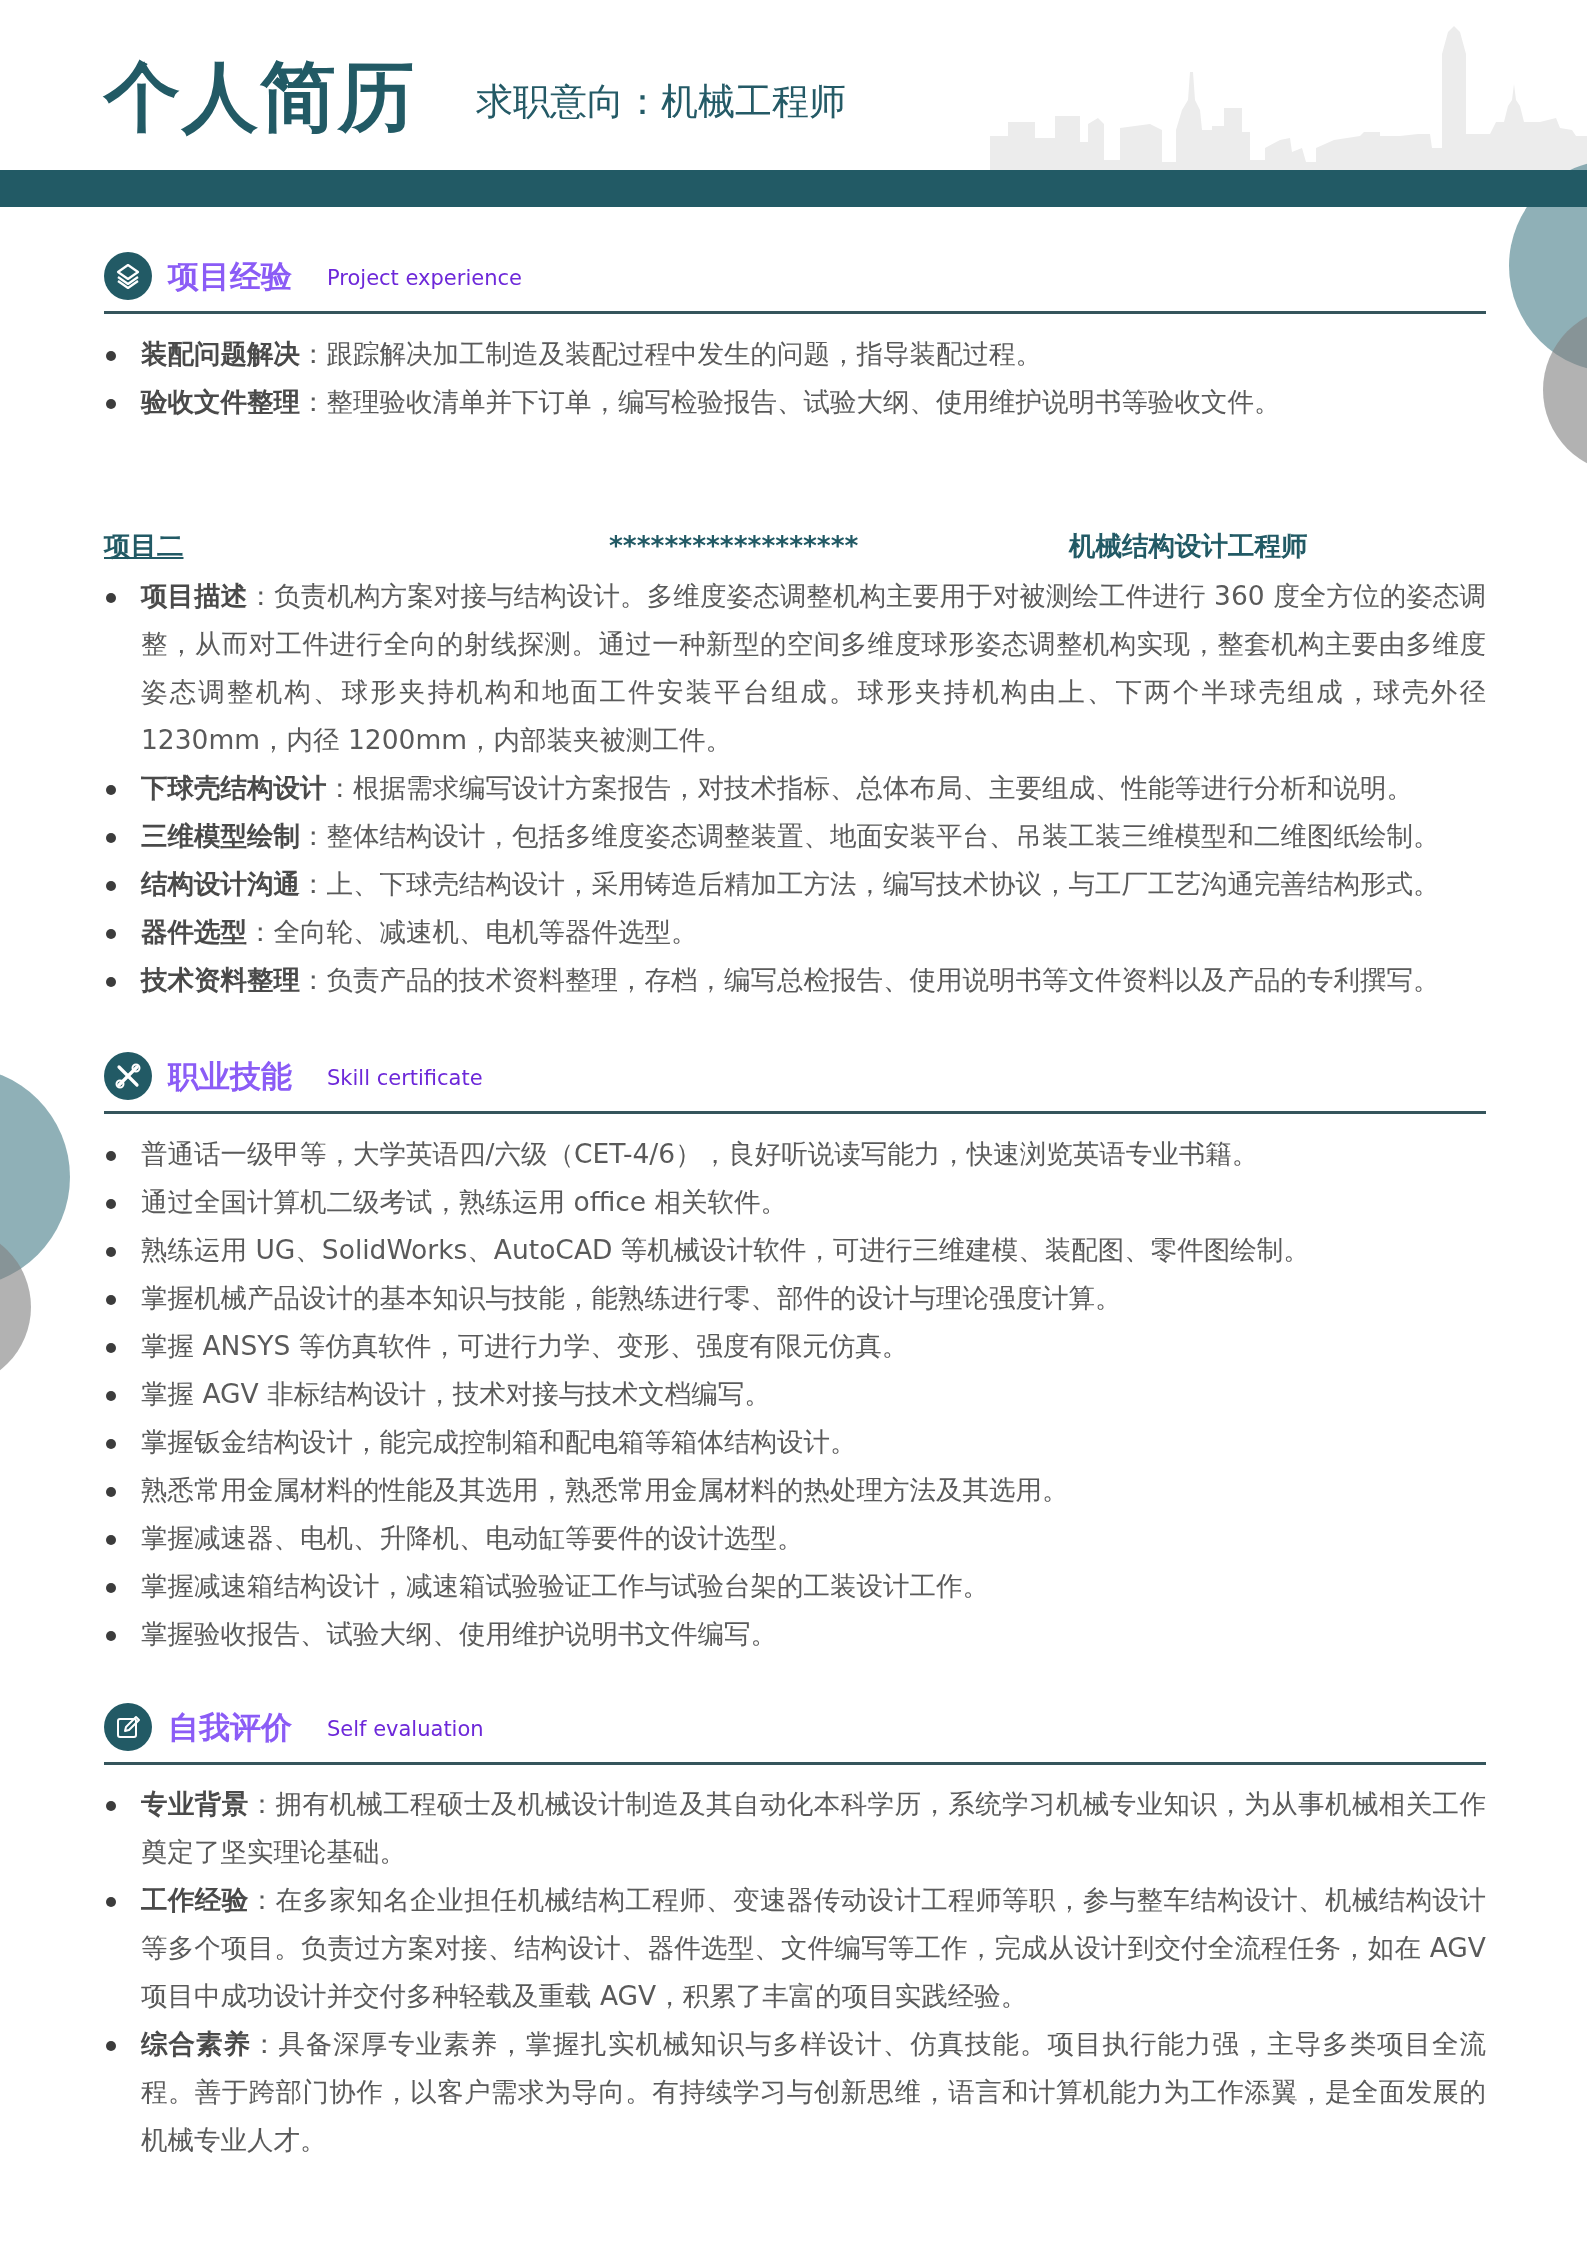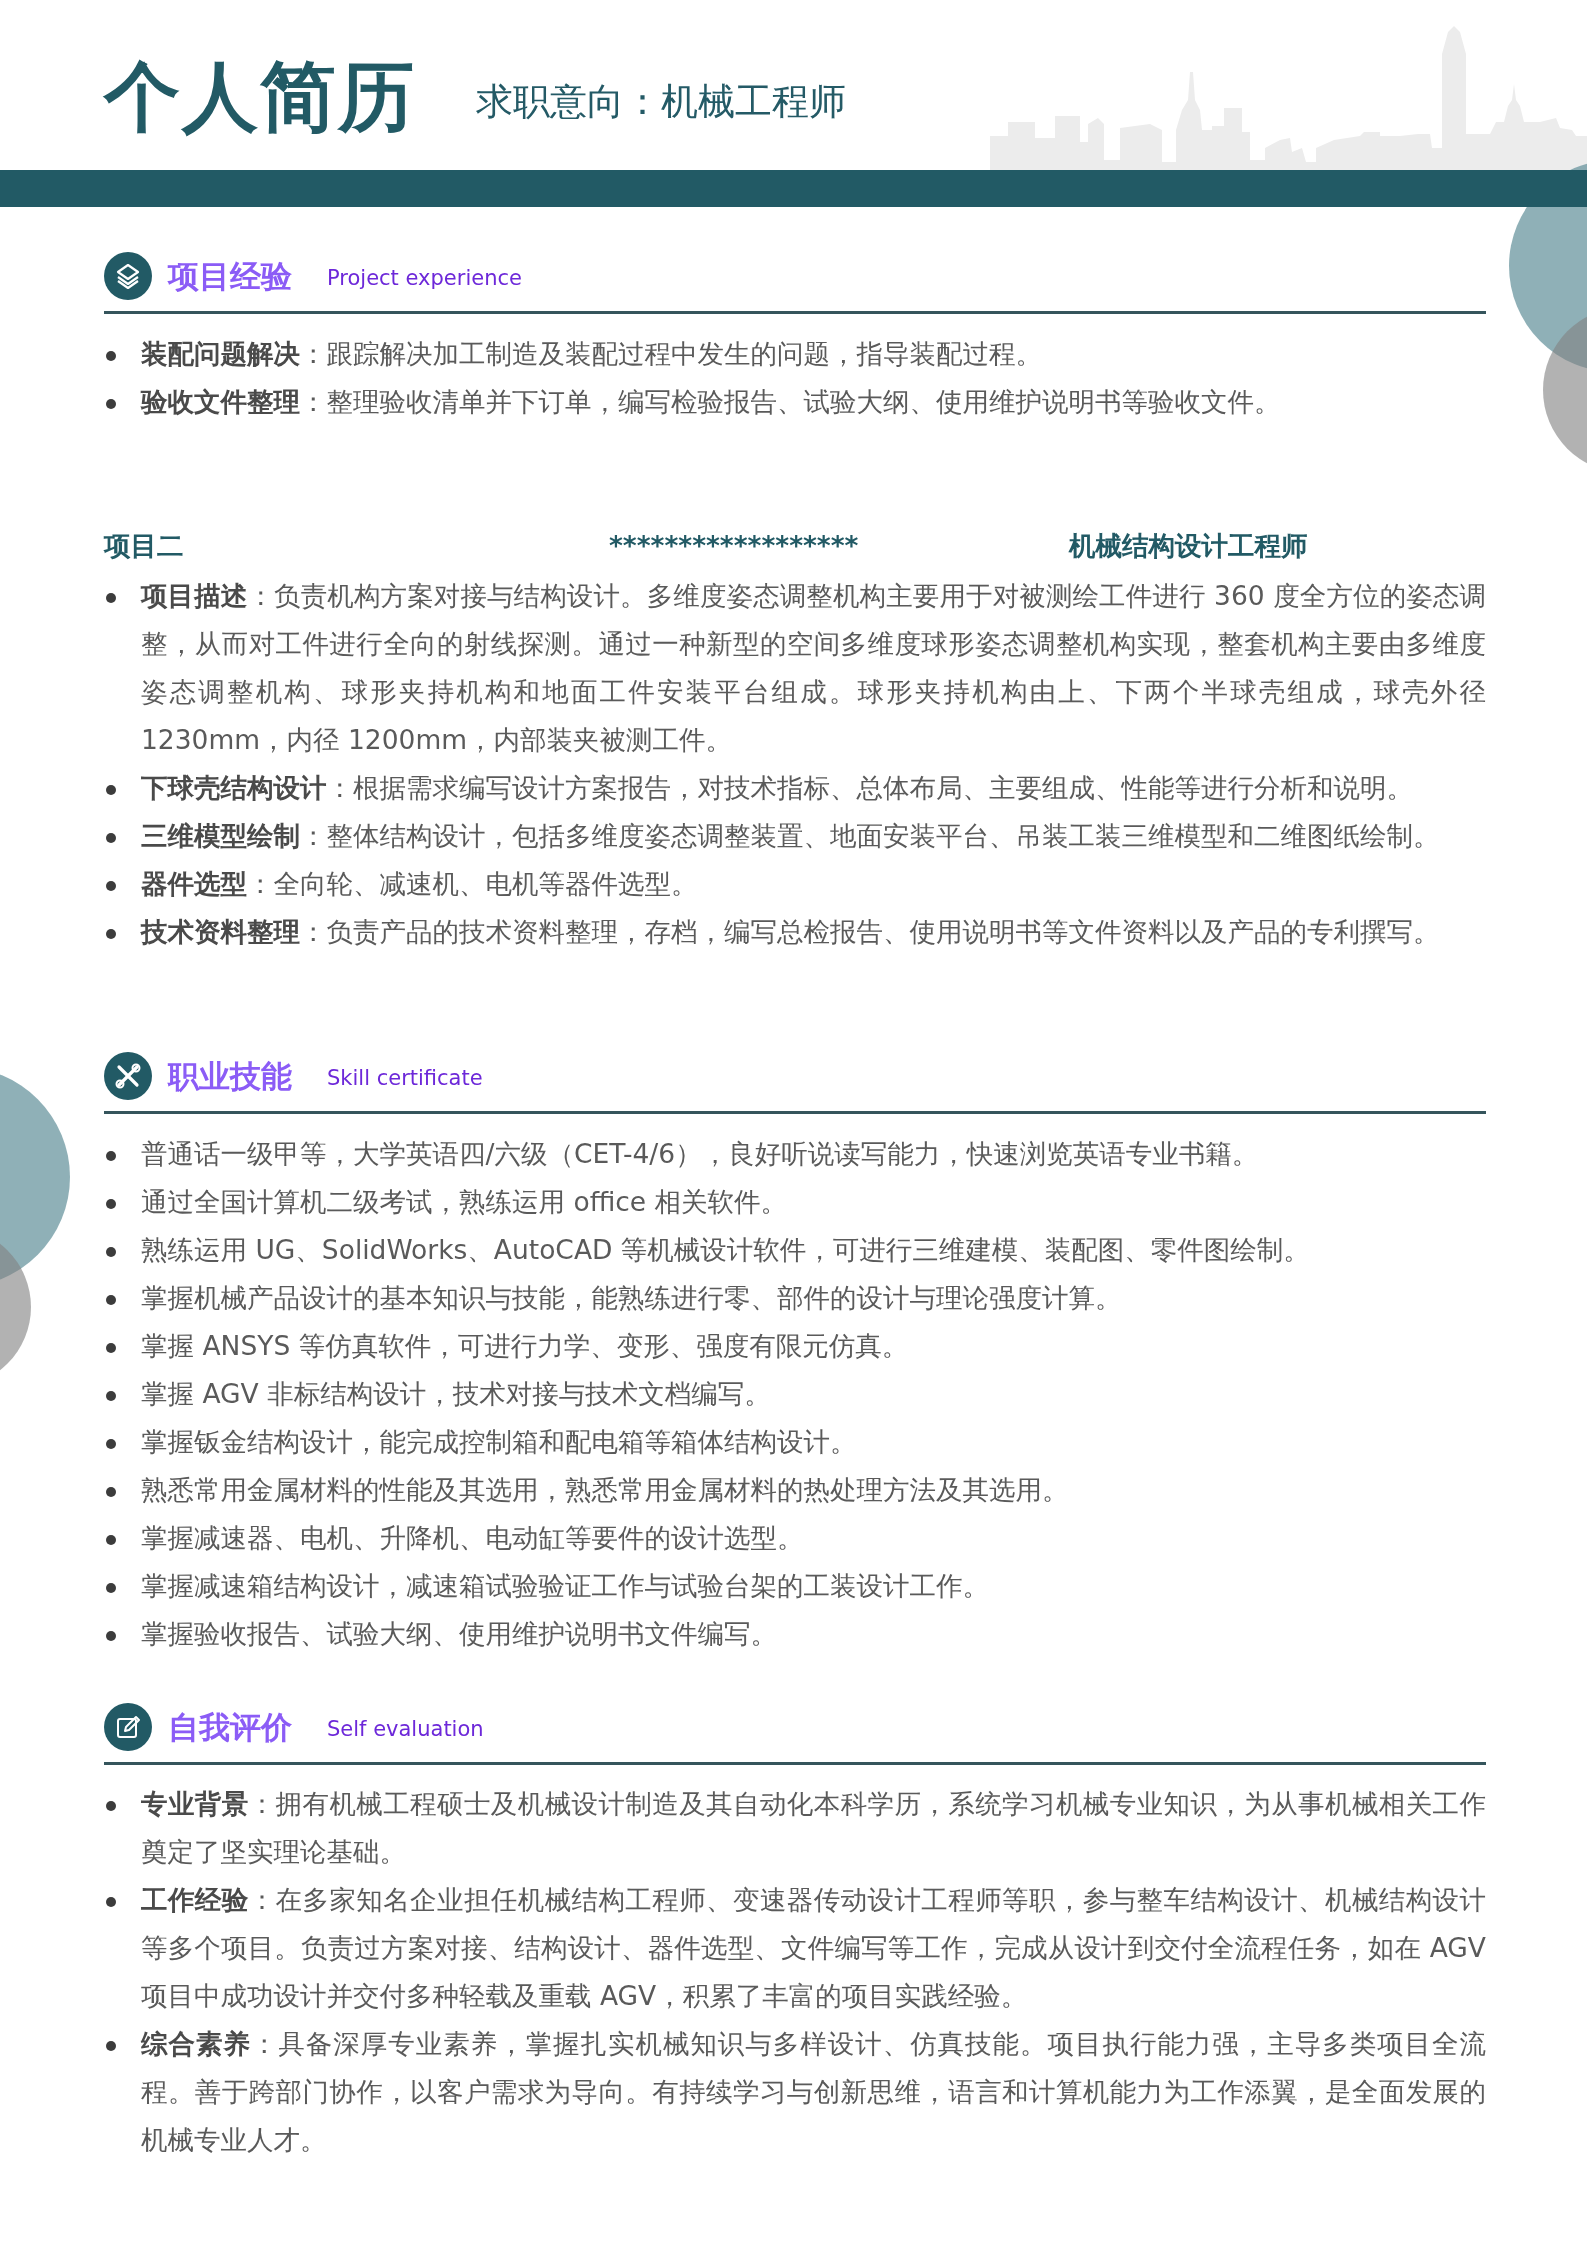--- a/index.html
+++ b/index.html
@@ -21,21 +21,21 @@
   .section-head .zh { position: absolute; left: 64px; top: 2px; font-size: 31px; font-weight: bold; color: #8b5cf6; line-height: 44px; }
   .section-head .en { position: absolute; left: 223px; top: 10px; font-size: 21px; color: #6d28d9; line-height: 32px; text-align: center; }
   .section-head .rule { position: absolute; left: 0; top: 59px; width: 1382px; height: 3px; background: #35555c; }
 
   .list { position: absolute; left: 104px; width: 1382px; list-style: none; }
   .list li { position: relative; padding-left: 37px; font-size: 26.5px; line-height: 48px; color: #5a5a5a; text-align: justify; }
   .list li::before { content: ""; position: absolute; left: 2px; top: 21px; width: 10px; height: 10px; border-radius: 50%; background: #3c3c3c; }
   .list li b { color: #4a4a4a; font-weight: bold; margin-top: 28px; }
 
   .proj-row { position: absolute; left: 104px; top: 526px; width: 1382px; height: 40px; font-weight: bold; color: #225a65; font-size: 26.5px; line-height: 40px; }
-  .proj-row .name { position: absolute; left: 0; }
+  .proj-row .name { position: absolute; left: 0; text-decoration: underline; }
   .proj-row .company { position: absolute; left: 505px; letter-spacing: 0px; }
   .proj-row .role { position: absolute; left: 965px; }
 </style>
 </head>
 <body>
 
 <svg class="skyline" viewBox="0 0 607 152" preserveAspectRatio="none">
   <path fill="#ececec" d="M10,152 L10,116 L28,116 L28,102 L55,102 L55,118 L75,118 L75,96 L100,96 L100,122 L108,122 L108,104 L118,98 L124,104 L124,140 L140,140 L140,108 L170,104 L182,110 L182,142 L196,142 L196,110 L202,90 L208,80 L210,52 L213,52 L215,80 L220,90 L222,110 L232,110 L232,106 L244,106 L244,88 L262,88 L262,112 L270,112 L270,140 L285,140 L285,128 L300,120 L310,118 L312,132 L322,128 L326,142 L336,142 L336,128 L354,120 L380,116 L384,112 L400,112 L400,116 L420,116 L438,114 L450,114 L452,128 L462,128 L462,34 L468,12 L474,6 L480,12 L486,34 L486,114 L510,114 L516,102 L524,102 L528,86 L532,80 L534,64 L536,80 L540,86 L544,102 L560,102 L576,98 L580,108 L592,110 L596,116 L607,116 L607,152 Z"></path>
 </svg>
 
@@ -68,20 +68,21 @@
 <div class="proj-row">
   <span class="name">项目二</span>
   <span class="company">******************</span>
   <span class="role">机械结构设计工程师</span>
 </div>
 
 <ul class="list" style="top:572px;">
   <li><b>项目描述</b><span>：</span><span>负责机构方案对接与结构设计。多维度姿态调整机构主要用于对被测绘工件进行 360 度全方位的姿态调整，从而对工件进行全向的射线探测。通过一种新型的空间多维度球形姿态调整机构实现，整套机构主要由多维度姿态调整机构、球形夹持机构和地面工件安装平台组成。球形夹持机构由上、下两个半球壳组成，球壳外径 1230mm，内径 1200mm，内部装夹被测工件。</span></li>
   <li><b>下球壳结构设计</b><span>：</span><span>根据需求编写设计方案报告，对技术指标、总体布局、主要组成、性能等进行分析和说明。</span></li>
   <li><b>三维模型绘制</b><span>：</span><span>整体结构设计，包括多维度姿态调整装置、地面安装平台、吊装工装三维模型和二维图纸绘制。</span></li>
+  <li><b>结构设计沟通</b><span>：</span><span>上、下球壳结构设计，采用铸造后精加工方法，编写技术协议，与工厂工艺沟通完善结构形式。</span></li>
   <li><b>器件选型</b><span>：</span><span>全向轮、减速机、电机等器件选型。</span></li>
   <li><b>技术资料整理</b><span>：</span><span>负责产品的技术资料整理，存档，编写总检报告、使用说明书等文件资料以及产品的专利撰写。</span></li>
 </ul>
 
 <div class="circle c-teal" style="left:-150px; top:1067px; width:220px; height:220px;"></div>
 <div class="circle c-gray" style="left:-129px; top:1227px; width:160px; height:160px;"></div>
 
 <div class="section-head" style="top:1052px;">
   <div class="icon">
     <svg width="30" height="30" viewBox="0 0 30 30">

